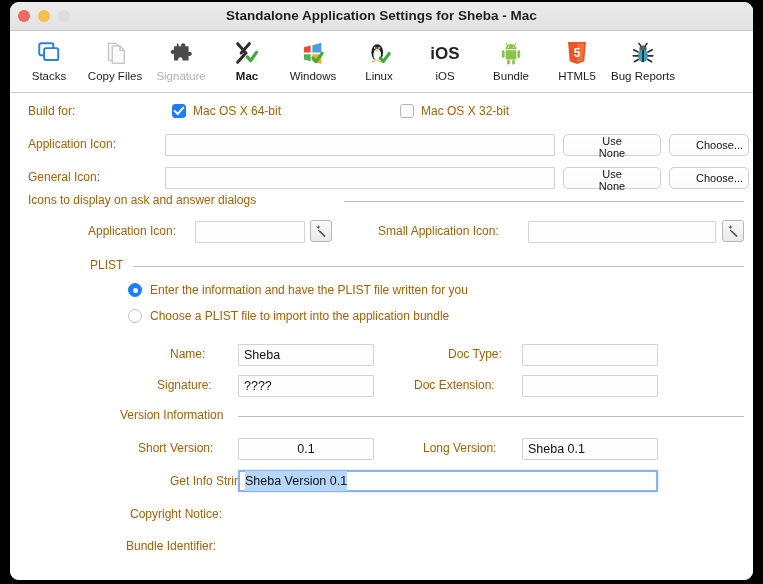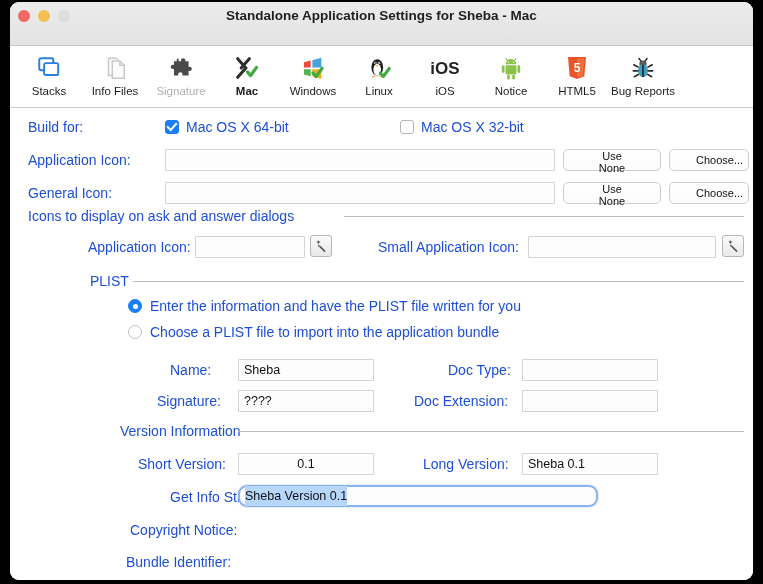--- a/index.html
+++ b/index.html
@@ -16,21 +16,21 @@
     width: 743px; height: 578px;
     background: #ffffff;
     border-radius: 9px;
     overflow: hidden;
     box-shadow: 0 2px 10px rgba(0,0,0,0.5);
   }
 
   
   #titlebar {
     position: relative;
-    height: 44px;
+    height: 29px;
     background: linear-gradient(to bottom, #ececec 0%, #e2e2e2 100%);
     border-bottom: 1px solid #c6c6c6;
   }
   #traffic { position: absolute; left: 8px; top: 8px; display: flex; gap: 8px; }
   .light { width: 12px; height: 12px; border-radius: 50%; }
   .light.close { background: #ed6a5f; }
   .light.min { background: #f5bf4f; }
   .light.zoom { background: #dddddd; }
   #title {
     line-height: 28px;
@@ -69,22 +69,22 @@
   .tbitem.selected .tblabel { font-weight: bold; }
 
   
   #content {
     position: relative;
     height: 487px;
     background: #ffffff;
     padding: 0;
   }
   .lbl {
-    font-size: 14px;
-    color: #1d4ed8;
+    font-size: 12px;
+    color: #a16207;
     white-space: nowrap;
   }
   .row { position: absolute; display: flex; align-items: center; }
 
   .tfield {
     border: 1px solid #d3d3d3;
     background: #fdfdfd;
     height: 22px;
     font-size: 12.5px;
     font-family: "Liberation Sans", sans-serif;
@@ -188,21 +188,21 @@
     </div>
 
     <div class="tbitem">
       <div class="tbicon">
         <svg width="26" height="26" viewBox="0 0 24 24">
           <path d="M6 3h7l4 4v12H6z" fill="#fcfcfc" stroke="#c9c9c9" stroke-width="1.4"></path>
           <path d="M9.5 5.5h7l4 4v12h-11z" fill="#fcfcfc" stroke="#c9c9c9" stroke-width="1.4"></path>
           <path d="M16.5 5.5v4h4" fill="none" stroke="#c9c9c9" stroke-width="1.4"></path>
         </svg>
       </div>
-      <div class="tblabel">Info Files</div>
+      <div class="tblabel">Copy Files</div>
     </div>
 
     <div class="tbitem disabled">
       <div class="tbicon">
         <svg width="26" height="26" viewBox="0 0 24 24">
             <path fill="#4a4a4a" d="M10 3c-1.1 0-2 .8-2 1.8 0 .4.1.7.3 1H5.5v3.4c-.3-.2-.7-.3-1.1-.3-1.1 0-1.9.9-1.9 2s.8 2 1.9 2c.4 0 .8-.1 1.1-.3V19h4.2c-.2-.3-.3-.7-.3-1.1 0-1.1.9-1.9 2-1.9s2 .8 2 1.9c0 .4-.1.8-.3 1.1H19v-4.5c.3.2.7.3 1.1.3 1.1 0 1.9-.9 1.9-2s-.8-2-1.9-2c-.4 0-.8.1-1.1.3V5.8h-3.2c.2-.3.3-.6.3-1C16.1 3.8 15.1 3 14 3s-2 .8-2 1.8c0 .4.1.7.3 1h-2.6c.2-.3.3-.6.3-1C10 3.8 9.1 3 8 3z"></path>
           </svg>
       </div>
       <div class="tblabel">Signature</div>
     </div>
@@ -264,21 +264,21 @@
           <path d="M7 8.6a5 5 0 0110 0z" fill="#8bc34a"></path>
           <rect x="3.5" y="9.5" width="2.6" height="7" rx="1.3" fill="#8bc34a"></rect>
           <rect x="17.9" y="9.5" width="2.6" height="7" rx="1.3" fill="#8bc34a"></rect>
           <rect x="8.4" y="18.2" width="2.5" height="4.4" rx="1.2" fill="#8bc34a"></rect>
           <rect x="13.1" y="18.2" width="2.5" height="4.4" rx="1.2" fill="#8bc34a"></rect>
           <circle cx="9.6" cy="6.6" r="0.65" fill="#ffffff"></circle>
             <circle cx="14.4" cy="6.6" r="0.65" fill="#ffffff"></circle>
           <path d="M7.6 3.2 L9 5.3 M16.4 3.2 L15 5.3" stroke="#8bc34a" stroke-width="1" stroke-linecap="round"></path>
         </svg>
       </div>
-      <div class="tblabel">Notice</div>
+      <div class="tblabel">Bundle</div>
     </div>
 
     <div class="tbitem">
       <div class="tbicon">
         <svg width="24" height="26" viewBox="0 0 24 26">
           <path d="M3 2 h18 l-1.7 19.3 L12 24 l-7.3-2.7z" fill="#e8552a"></path>
           <path d="M12 3.6 v18.8 l5.9-2.2 1.4-16.6z" fill="#f2713f"></path>
           <text x="12" y="17" text-anchor="middle" font-family="Liberation Sans, sans-serif" font-size="12" font-weight="bold" fill="#ffffff">5</text>
         </svg>
       </div>
@@ -298,21 +298,21 @@
       <div class="tblabel">Bug Reports</div>
     </div>
 
   </div>
 
   <div id="content">
 
     <div class="row" style="left:18px; top:11px;">
       <span class="lbl">Build for:</span>
     </div>
-    <div class="row" style="left:155px; top:11px;">
+    <div class="row" style="left:162px; top:11px;">
       <span class="cbx on"></span>
       <span class="lbl">Mac OS X 64-bit</span>
     </div>
     <div class="row" style="left:390px; top:11px;">
       <span class="cbx"></span>
       <span class="lbl">Mac OS X 32-bit</span>
     </div>
 
     <div class="row" style="left:18px; top:44px;">
       <span class="lbl">Application Icon:</span>
@@ -399,21 +399,21 @@
     </div>
     <input class="tfield" style="position: absolute; left: 228px; top: 345px; width: 136px; text-align: center;" value="0.1">
     <div class="row" style="left:413px; top:348px;">
       <span class="lbl">Long Version:</span>
     </div>
     <input class="tfield" style="position: absolute; left: 512px; top: 345px; width: 136px;" value="Sheba 0.1">
 
     <div class="row" style="left:120px; top:381px;margin-left:40px;">
       <span class="lbl">Get Info String:</span>
     </div>
-    <div class="tfield focused" style="position:absolute; left:228px; top:377px; width:360px; display:flex; align-items:center;border-radius:9px;">
+    <div class="tfield focused" style="position:absolute; left:228px; top:377px; width:420px; display:flex; align-items:center;">
       <span class="sel">Sheba Version 0.1</span>
     </div>
 
     <div class="row" style="left:120px; top:414px;">
       <span class="lbl">Copyright Notice:</span>
     </div>
 
     <div class="row" style="left:116px; top:446px;">
       <span class="lbl">Bundle Identifier:</span>
     </div>

